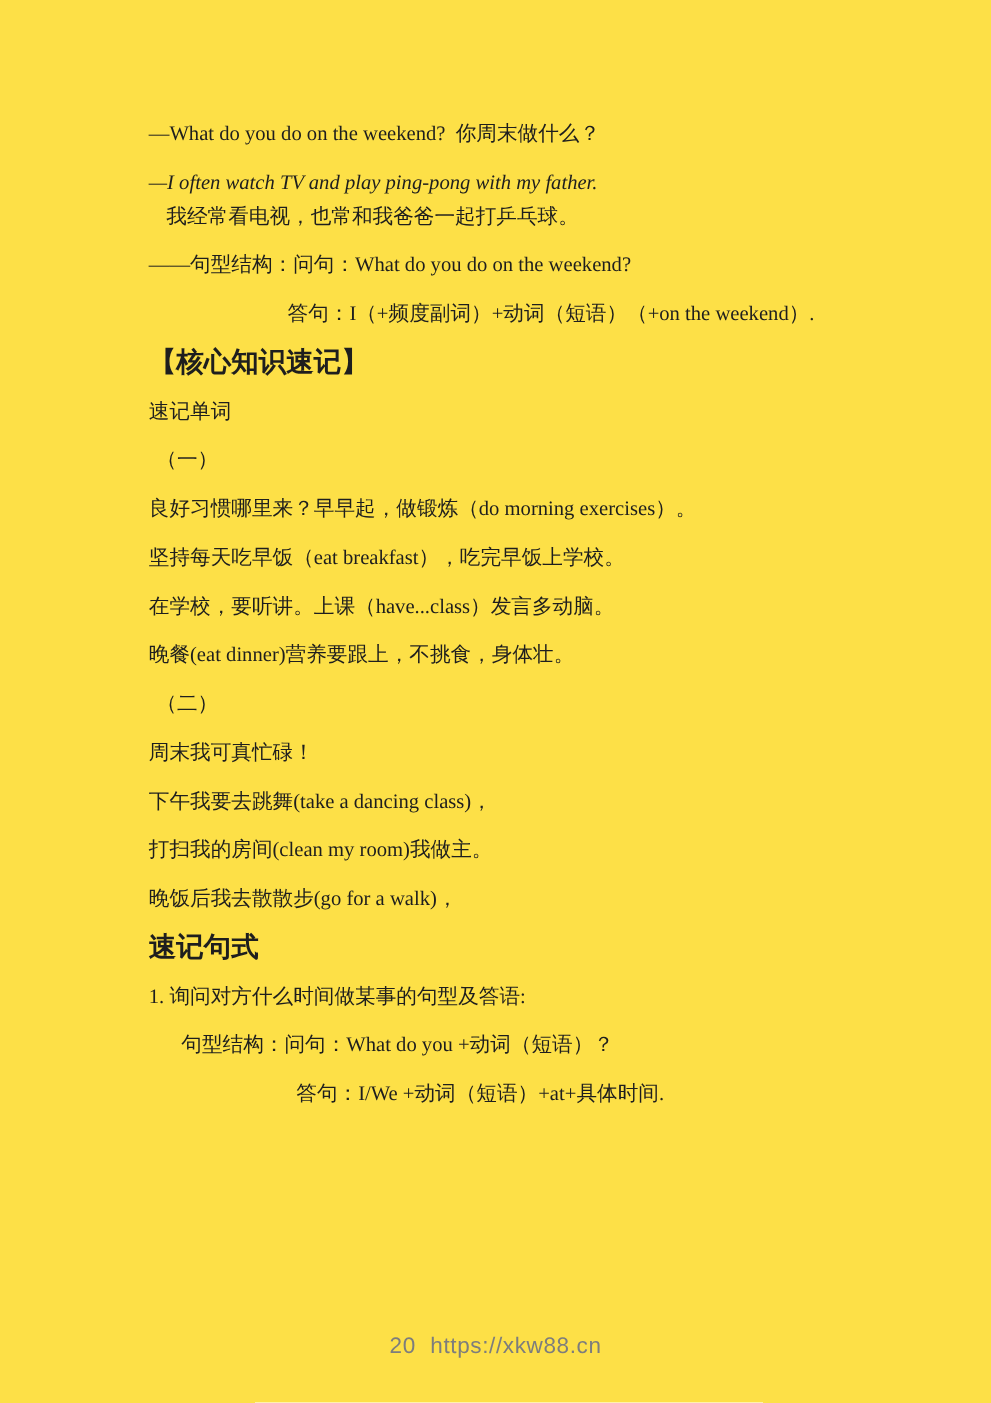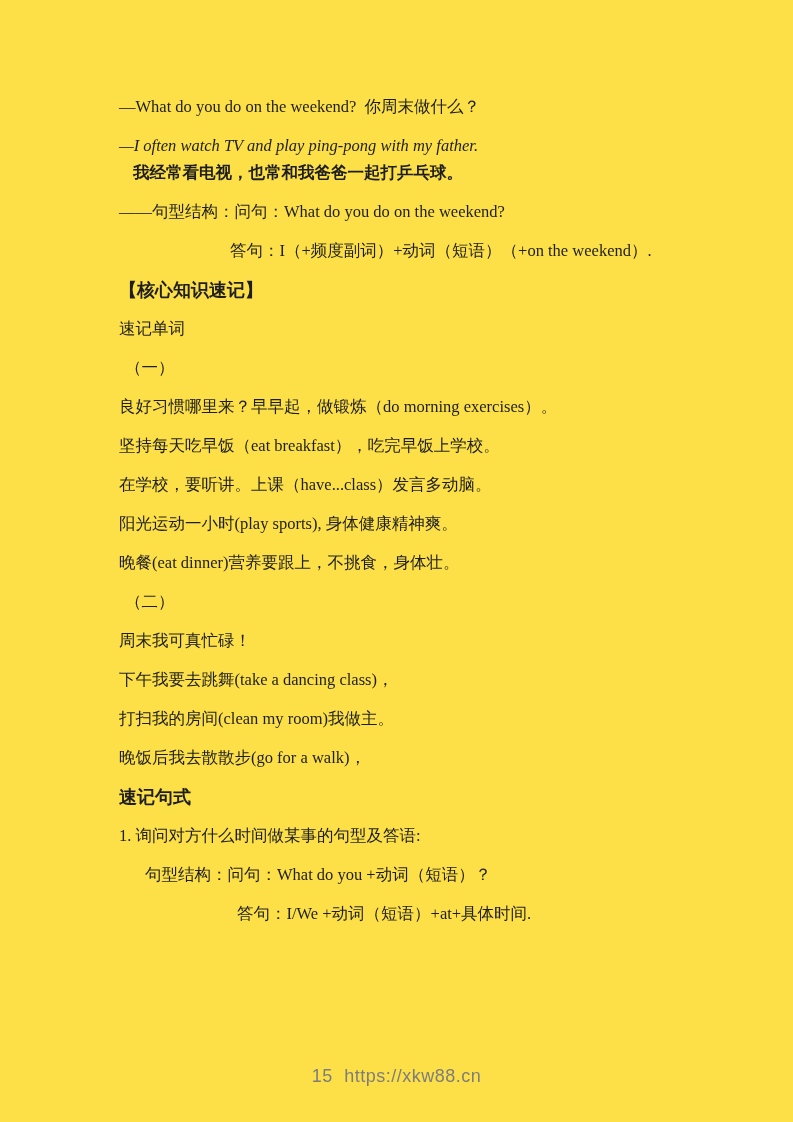--- a/index.html
+++ b/index.html
@@ -7,23 +7,23 @@
     width:793px;height:1122px;position:relative;background:#fde047;
     font-family:"Liberation Serif","DejaVu Serif",serif;
     color:#1e1e1e;overflow:hidden;
   }
   .content{position:absolute;left:119px;top:96px;width:604px;}
   .line{
     margin:0 0 17px 0;font-size:16.5px;line-height:22px;
     white-space:pre-wrap;
   }
   .tight{margin-bottom:5px;font-style:italic;}
-  .bold{font-weight:bold;font-size:18px;}
+  .bold{font-weight:bold;font-size:22px;}
   .indent-sm{padding-left:6px;}
-  .indent-md{padding-left:14px;font-weight:bold;}
+  .indent-md{padding-left:14px;}
   .indent-struct{padding-left:26px;}
   .indent-ans1{padding-left:111px;}
   .indent-ans2{padding-left:118px;}
   .gap-top{}
   .footer{
     position:absolute;left:0;right:0;top:1066px;text-align:center;
     font-family:"Liberation Sans","DejaVu Sans",sans-serif;
     font-size:18px;color:#7d7d7d;letter-spacing:0.5px;
   }
   .footer span{margin:0 3px;}
@@ -40,33 +40,32 @@
     <p class="line">——句型结构：问句：What do you do on the weekend?</p>
     <p class="line indent-ans1">答句：I（+频度副词）+动词（短语）（+on the weekend）.</p>
 
     <p class="line bold">【核心知识速记】</p>
     <p class="line">速记单词</p>
 
     <p class="line indent-sm">（一）</p>
     <p class="line">良好习惯哪里来？早早起，做锻炼（do morning exercises）。</p>
     <p class="line">坚持每天吃早饭（eat breakfast），吃完早饭上学校。</p>
     <p class="line">在学校，要听讲。上课（have...class）发言多动脑。</p>
-    <p class="line">阳光运动一小时(play sports), 身体健康精神爽。</p>
     <p class="line">晚餐(eat dinner)营养要跟上，不挑食，身体壮。</p>
 
     <p class="line indent-sm">（二）</p>
     <p class="line">周末我可真忙碌！</p>
     <p class="line">下午我要去跳舞(take a dancing class)，</p>
     <p class="line">打扫我的房间(clean my room)我做主。</p>
     <p class="line">晚饭后我去散散步(go for a walk)，</p>
 
     <p class="line bold gap-top">速记句式</p>
     <p class="line">1. 询问对方什么时间做某事的句型及答语:</p>
     <p class="line indent-struct">句型结构：问句：What do you +动词（短语）？</p>
     <p class="line indent-ans2">答句：I/We +动词（短语）+at+具体时间.</p>
 
   </main>
 
   <footer class="footer">
-    <span>15</span>
+    <span>20</span>
     <span>https://xkw88.cn</span>
   </footer>
 </div>
 
 </body></html>

